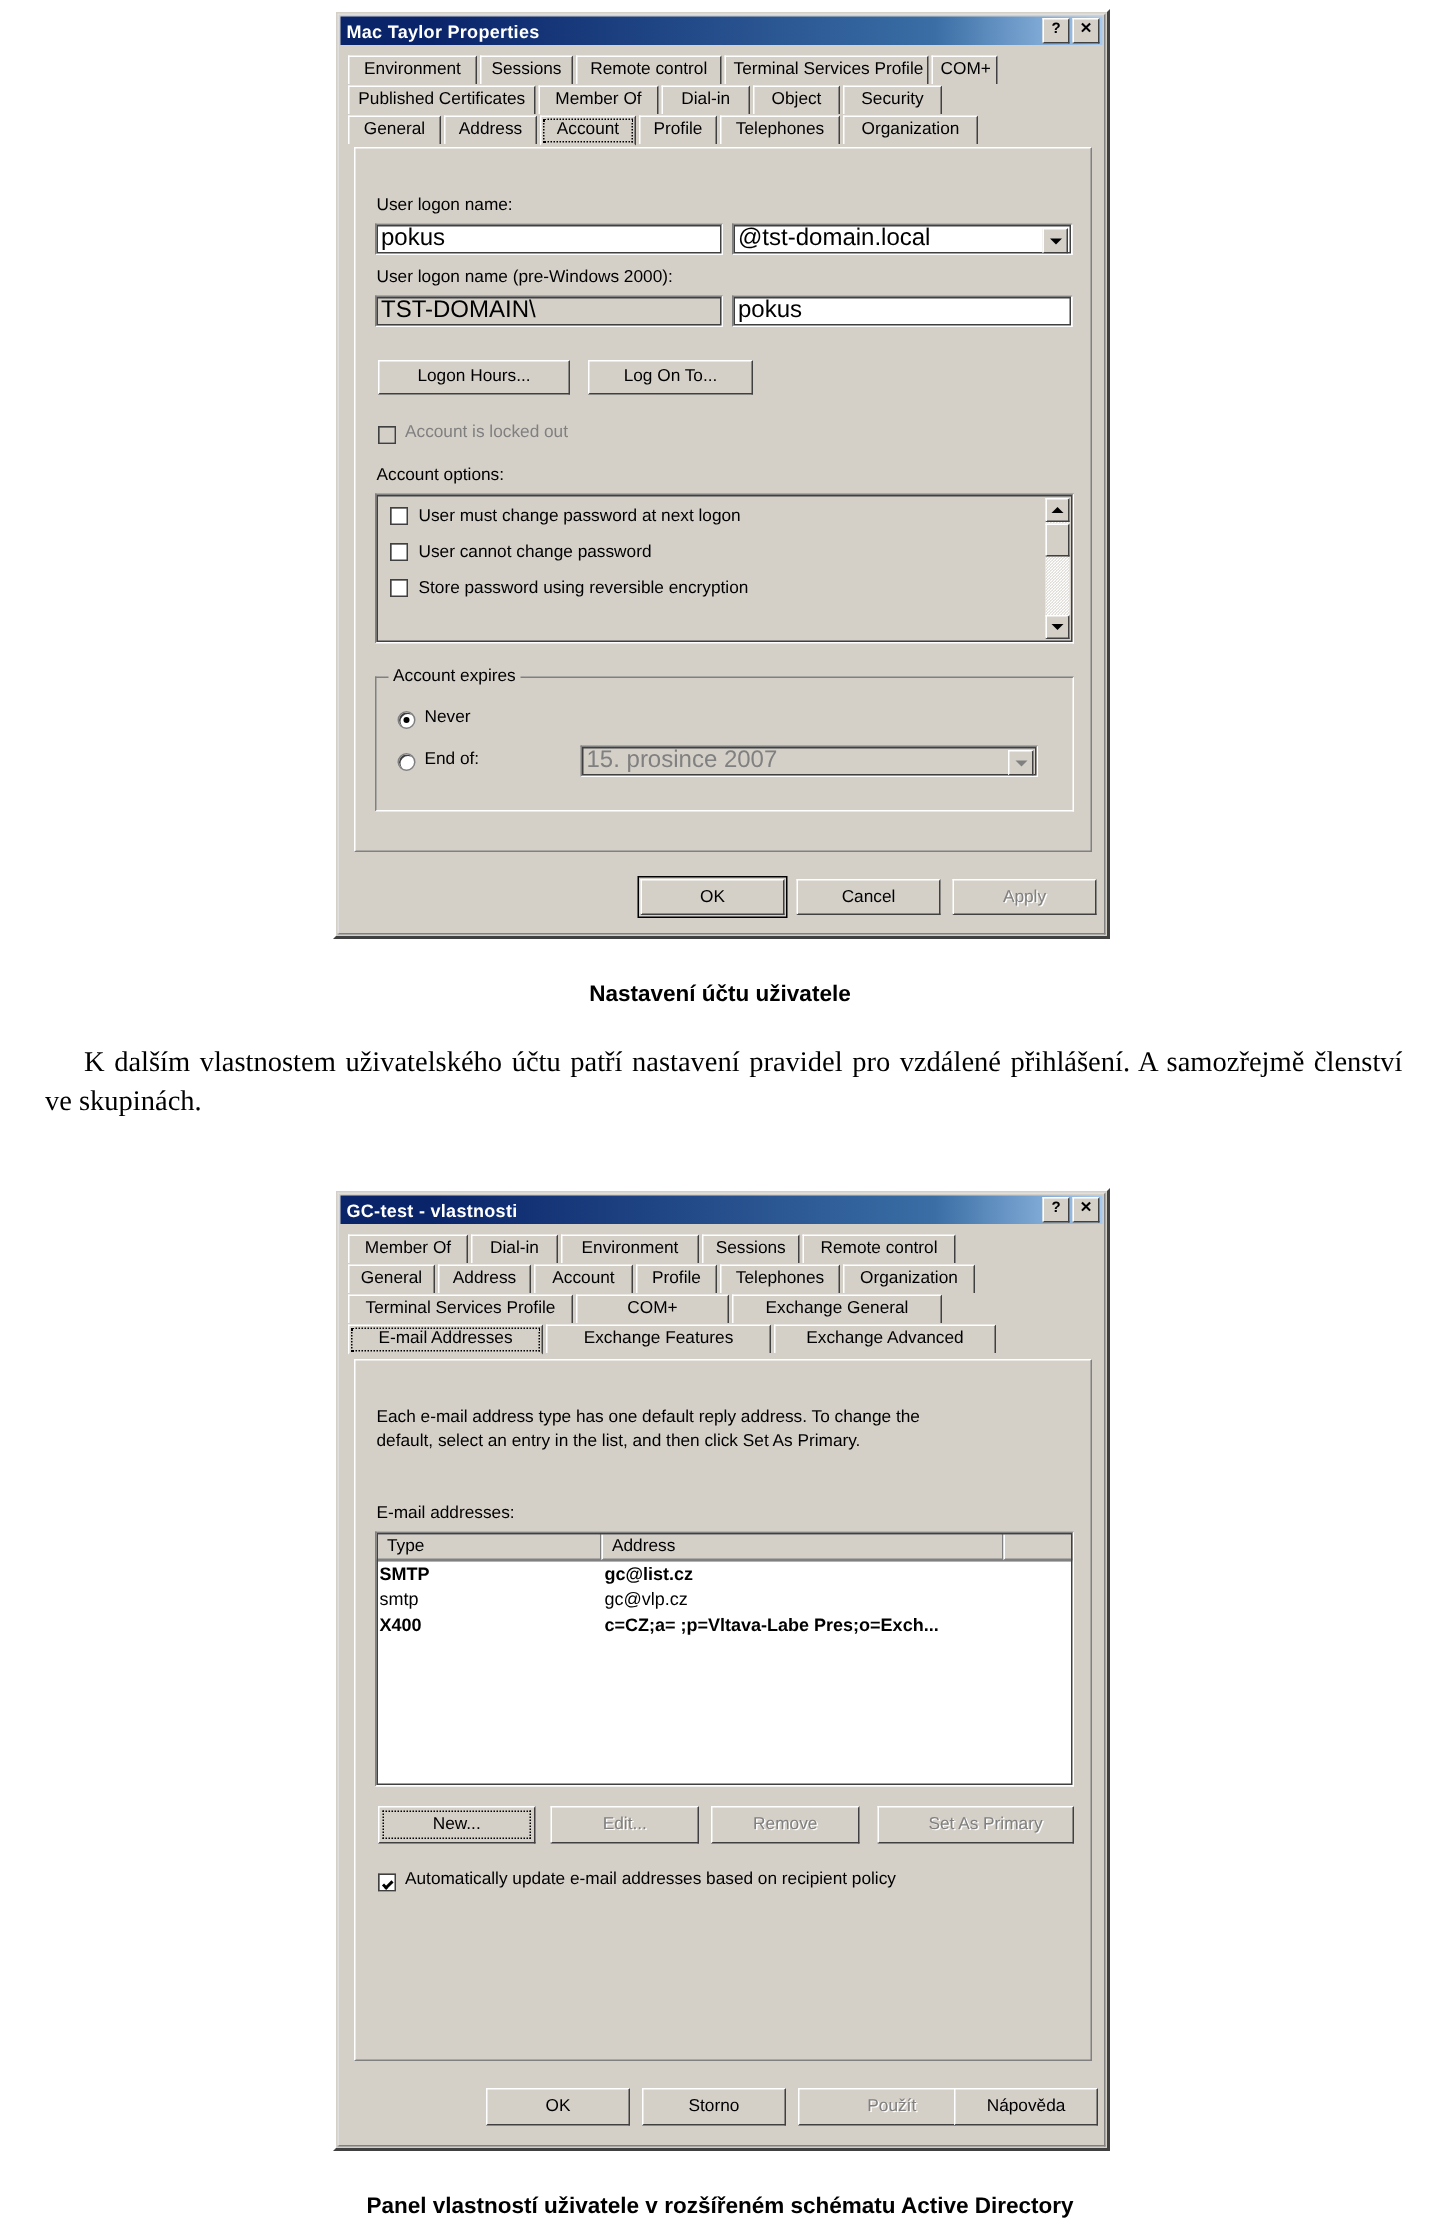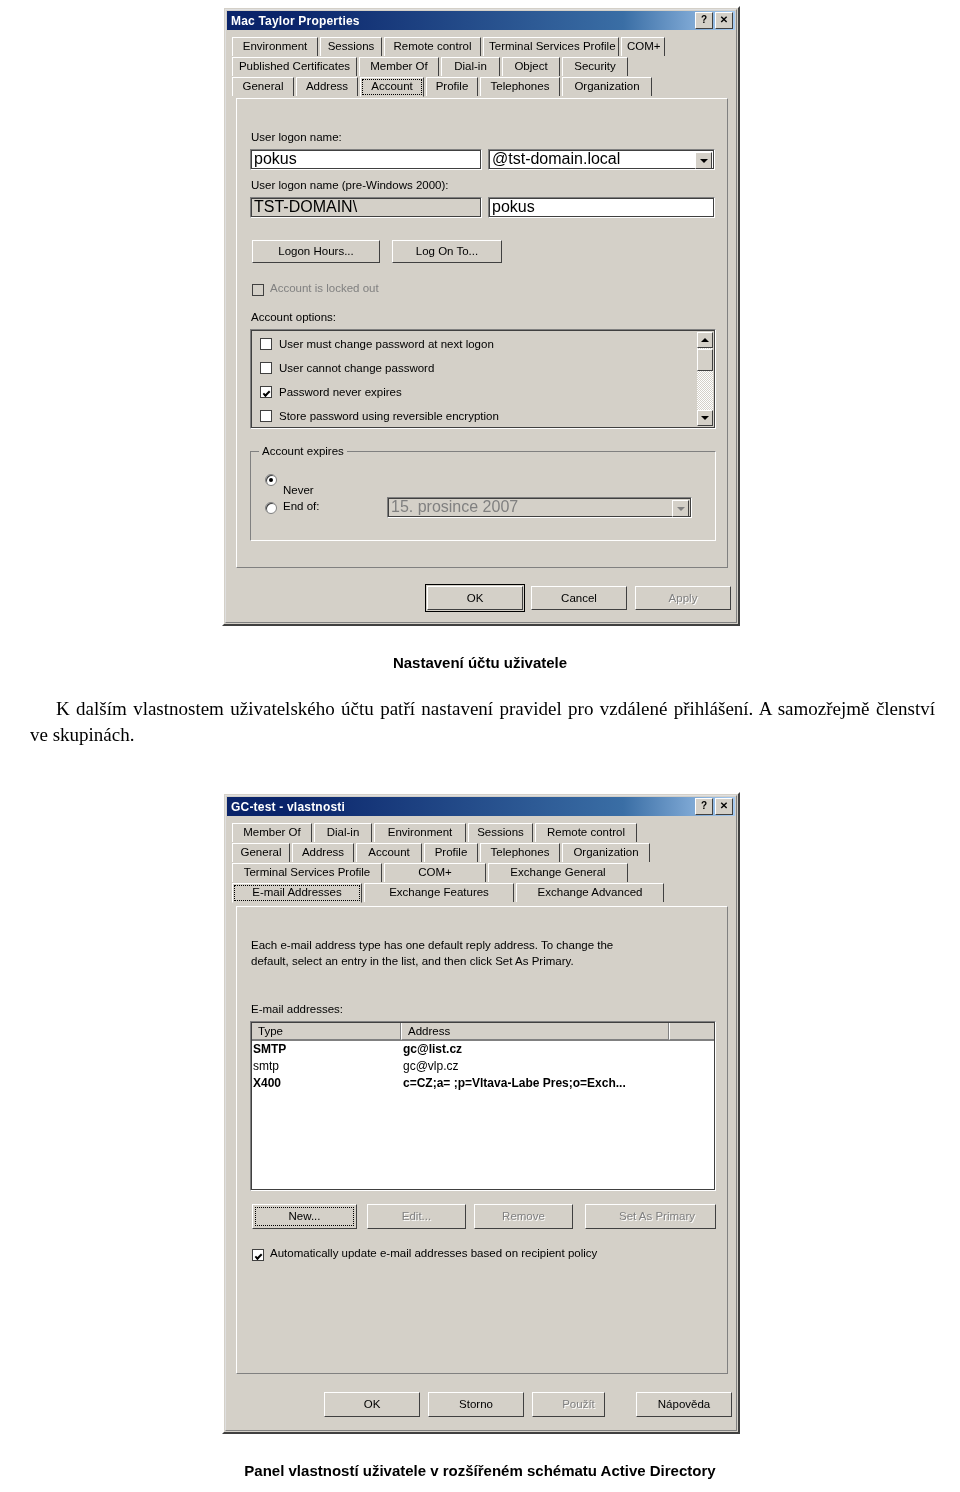--- a/index.html
+++ b/index.html
@@ -265,39 +265,38 @@
 
     <span class="cb dis" style="left:15px;top:185px;"></span>
     <div class="lbl dis" style="left:33px;top:183px;">Account is locked out</div>
 
     <div class="lbl" style="left:14px;top:212px;">Account options:</div>
 
     <div class="listbox" style="left:13px;top:230px;width:466px;height:100px;">
       <div id="d1-opts" style="position:absolute;left:0;top:2px;right:20px;">
           <div class="opt-row"><span class="cb"></span><span>User must change password at next logon</span></div>
           <div class="opt-row"><span class="cb"></span><span>User cannot change password</span></div>
-          <div class="opt-row"><span class="cb on"></span><span>Password never expires</span></div>
           <div class="opt-row"><span class="cb"></span><span>Store password using reversible encryption</span></div>
         </div>
       <div class="sb">
         <div class="sb-btn up">
             <span class="ar ar-up"></span>
           </div>
         <div class="sb-thumb"></div>
         <div class="sb-btn down">
             <span class="ar ar-dn"></span>
           </div>
       </div>
     </div>
 
     <div class="group" style="left:13px;top:352px;width:466px;height:90px;">
       <span class="group-title">Account expires</span>
 
       <span class="rd on" style="left:14px;top:22px;"></span>
-      <div class="lbl" style="left:32px;top:20px;margin-top:12px;">Never</div>
+      <div class="lbl" style="left:32px;top:20px;">Never</div>
 
       <span class="rd" style="left:14px;top:50px;"></span>
       <div class="lbl" style="left:32px;top:48px;">End of:</div>
 
       <div class="field disabled" style="left:136px;top:45px;width:305px;height:21px;">
         <span>15. prosince  2007</span>
         <span class="combo-arrow dis"></span>
       </div>
     </div>
   </div>
@@ -382,17 +381,17 @@
     <div class="btn dis" style="left:130px;top:297px;width:99px;height:25px;line-height:23px;">Edit...</div>
     <div class="btn dis" style="left:237px;top:297px;width:99px;height:25px;line-height:23px;">Remove</div>
     <div class="btn dis" style="left:348px;top:297px;width:131px;height:25px;line-height:23px;padding-left:13px;">Set As Primary</div>
 
     <span class="cb on" style="left:15px;top:342px;"></span>
     <div class="lbl" style="left:33px;top:340px;">Automatically update e-mail addresses based on recipient policy</div>
   </div>
 
   <div class="btn" style="left:100px;top:598px;width:96px;height:25px;line-height:23px;">OK</div>
   <div class="btn" style="left:204px;top:598px;width:96px;height:25px;line-height:23px;">Storno</div>
-  <div class="btn dis" style="left:308px;top:598px;width:73px;height:25px;line-height:23px;padding-left:20px;">Použít</div>
+  <div class="btn dis" style="left:308px;top:598px;width:105px;height:25px;line-height:23px;padding-left:20px;">Použít</div>
   <div class="btn" style="left:412px;top:598px;width:96px;height:25px;line-height:23px;">Nápověda</div>
 </div>
 
 <div class="cap" style="top:1462px;">Panel vlastností uživatele v rozšířeném schématu Active Directory</div>
 
 </body></html>

